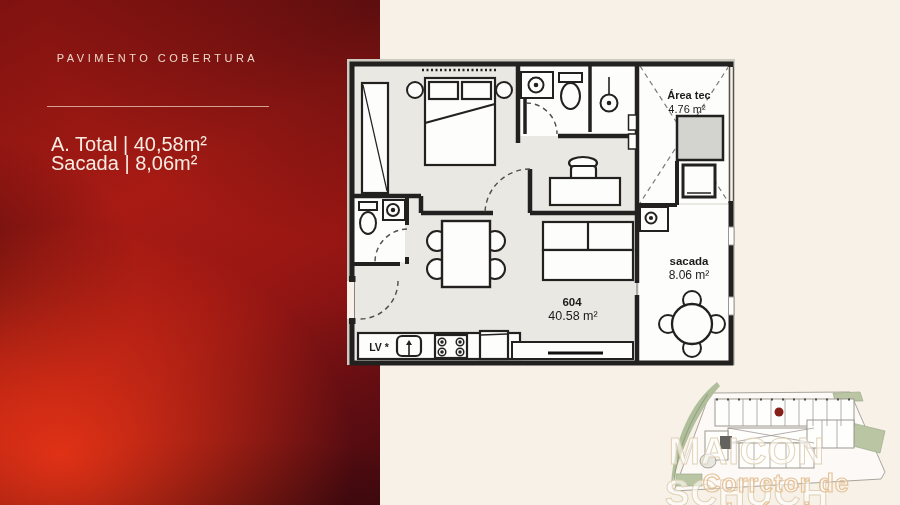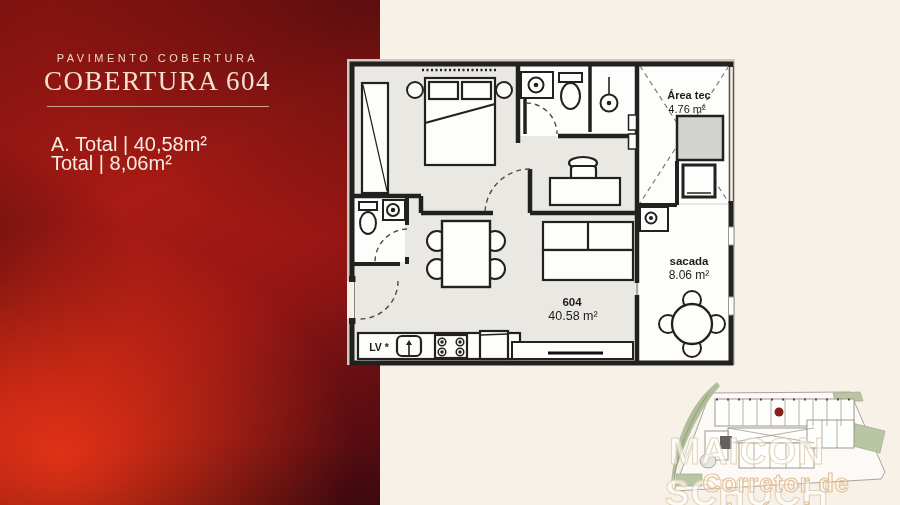--- a/index.html
+++ b/index.html
@@ -52,25 +52,24 @@
     color:rgba(255,255,255,.30);
     -webkit-text-stroke:1.2px rgba(226,186,138,.85);
   }
   svg text{font-family:"Liberation Sans", sans-serif;fill:#1d1c1a;}
 </style>
 </head>
 <body>
 
 <div class="red-panel">
   <div class="eyebrow">PAVIMENTO COBERTURA</div>
-  <div class="panel-title">COBERTURA 604</div>
   <div class="divider"></div>
   <div class="stats">
     <div>A. Total | 40,58m²</div>
-    <div>Total | 8,06m²</div>
+    <div>Sacada | 8,06m²</div>
   </div>
 </div>
 
 <svg class="plan" width="390" height="310" viewBox="0 0 390 310">
 
   <rect x="3.5" y="3.5" width="386" height="303" fill="none" stroke="#cdcac1" stroke-width="3"></rect>
 
   <rect x="7" y="7" width="379" height="299" fill="#e9e8e3" stroke="none"></rect>
 
   <g>

